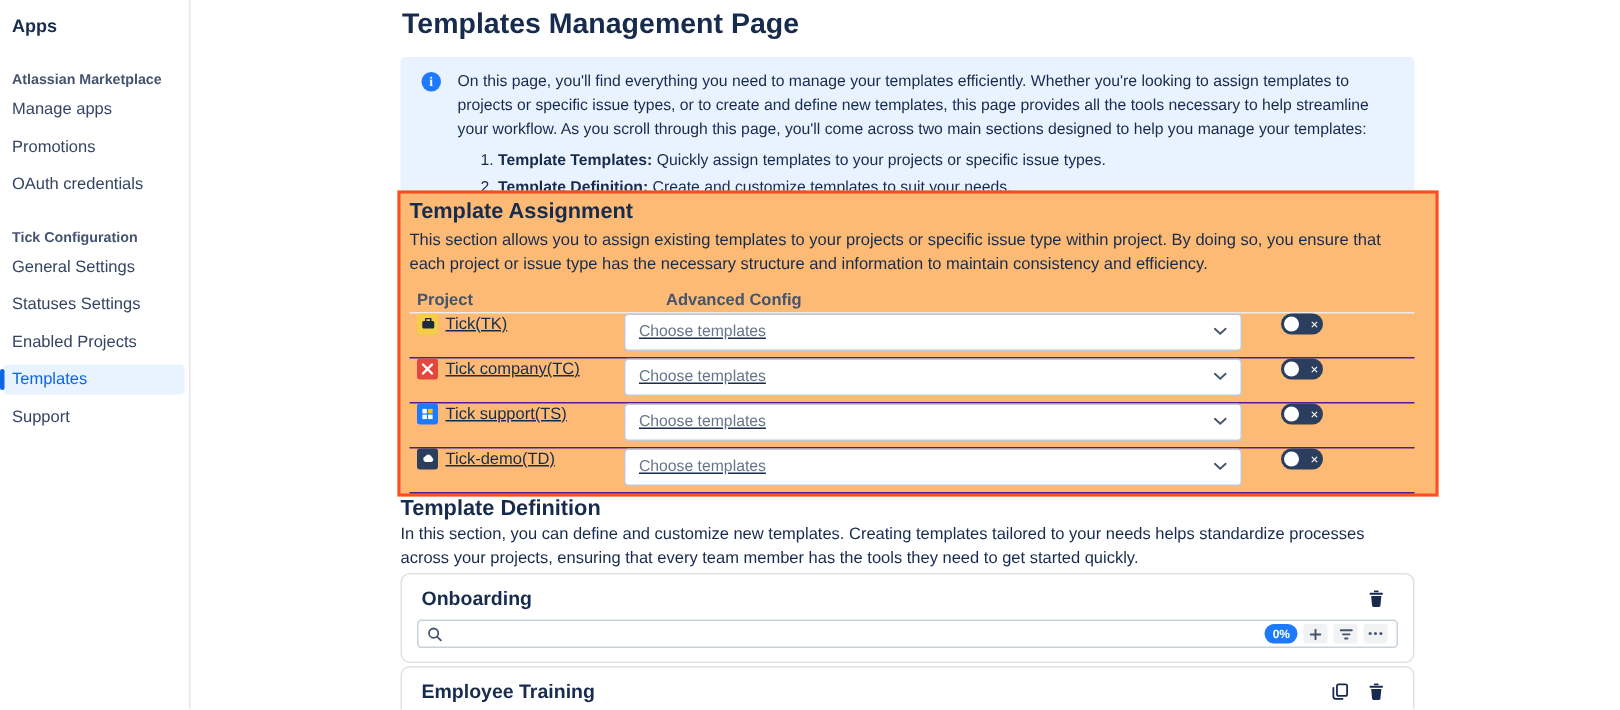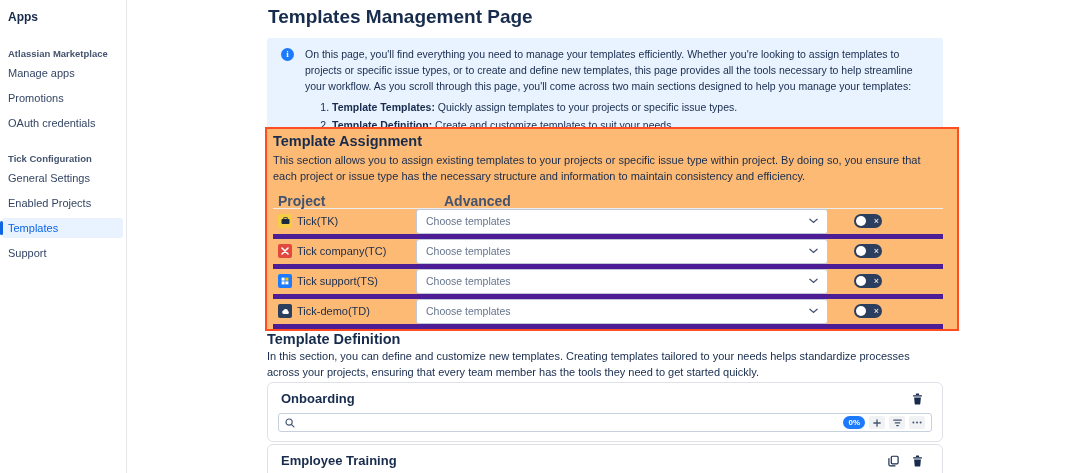--- a/index.html
+++ b/index.html
@@ -28,26 +28,26 @@
   .info-panel ol { margin:6px 0 0 27px; }
   .info-panel li { margin-bottom:2px; }
   .li-title { font-weight:bold; }
 
   
   .assignment { position:absolute; left:265px; top:127px; width:694px; height:204px;
     border:2px solid #FF4D21; padding:4px 14px 0 6px; background:#fdba74; }
   .h2 { font-size:14.5px; font-weight:bold; color:#172B4D; }
   .section-desc { font-size:11px; line-height:1.45; margin-top:4px; }
   .tbl { margin-top:8px; }
-  .tbl-head { display:flex; align-items:flex-start; height:16px; border-bottom:1px solid #EBECF0;
-    font-size:14px; font-weight:bold; color:#44546F; padding-bottom:0; }
+  .tbl-head { display:flex; align-items:center; height:16px; border-bottom:1px solid #EBECF0;
+    font-size:11px; font-weight:bold; color:#44546F; padding-bottom:0; }
   .col-p { width:146px; padding-left:5px; }
   .col-s { width:412px; }
   .col-a { width:92px; margin-left:25px; }
-  .tbl-row { display:flex; align-items:center; height:30px; border-bottom:5px solid #4c1d95; }
+  .tbl-row { display:flex; align-items:flex-start; height:30px; border-bottom:1px solid #4c1d95;text-decoration:underline; }
   .proj { display:flex; align-items:center; gap:5px; font-size:11px; }
   .avatar { width:14px; height:14px; border-radius:2px; flex:none;
     display:flex; align-items:center; justify-content:center; }
   .select { width:412px; height:25px; border:1px solid #C2C9D6; border-radius:3px; background:#fff;
     display:flex; align-items:center; justify-content:space-between; padding:0 9px;
     font-size:10.5px; color:#66758C; cursor:pointer; }
   .toggle { width:28px; height:14px; border-radius:8px; background:#2C3E5D; position:relative;
     margin-left:1px; cursor:pointer; }
   .toggle .knob { position:absolute; left:2px; top:2px; width:10px; height:10px;
     border-radius:50%; background:#fff; }
@@ -80,20 +80,21 @@
 <nav class="sidebar">
   <div class="sb-title">Apps</div>
 
   <div class="sb-header first">Atlassian Marketplace</div>
   <div class="sb-item">Manage apps</div>
   <div class="sb-item">Promotions</div>
   <div class="sb-item">OAuth credentials</div>
 
   <div class="sb-header">Tick Configuration</div>
   <div class="sb-item">General Settings</div>
+  <div class="sb-item">Statuses Settings</div>
   <div class="sb-item">Enabled Projects</div>
   <div class="sb-item selected">Templates</div>
   <div class="sb-item">Support</div>
 </nav>
 
 <h1 class="page-title">Templates Management Page</h1>
 
 <div class="info-panel">
   <span class="info-icon">i</span>
   <span>On this page, you'll find everything you need to manage your templates efficiently. Whether you're looking to assign templates to projects or specific issue types, or to create and define new templates, this page provides all the tools necessary to help streamline your workflow. As you scroll through this page, you'll come across two main sections designed to help you manage your templates:</span>

